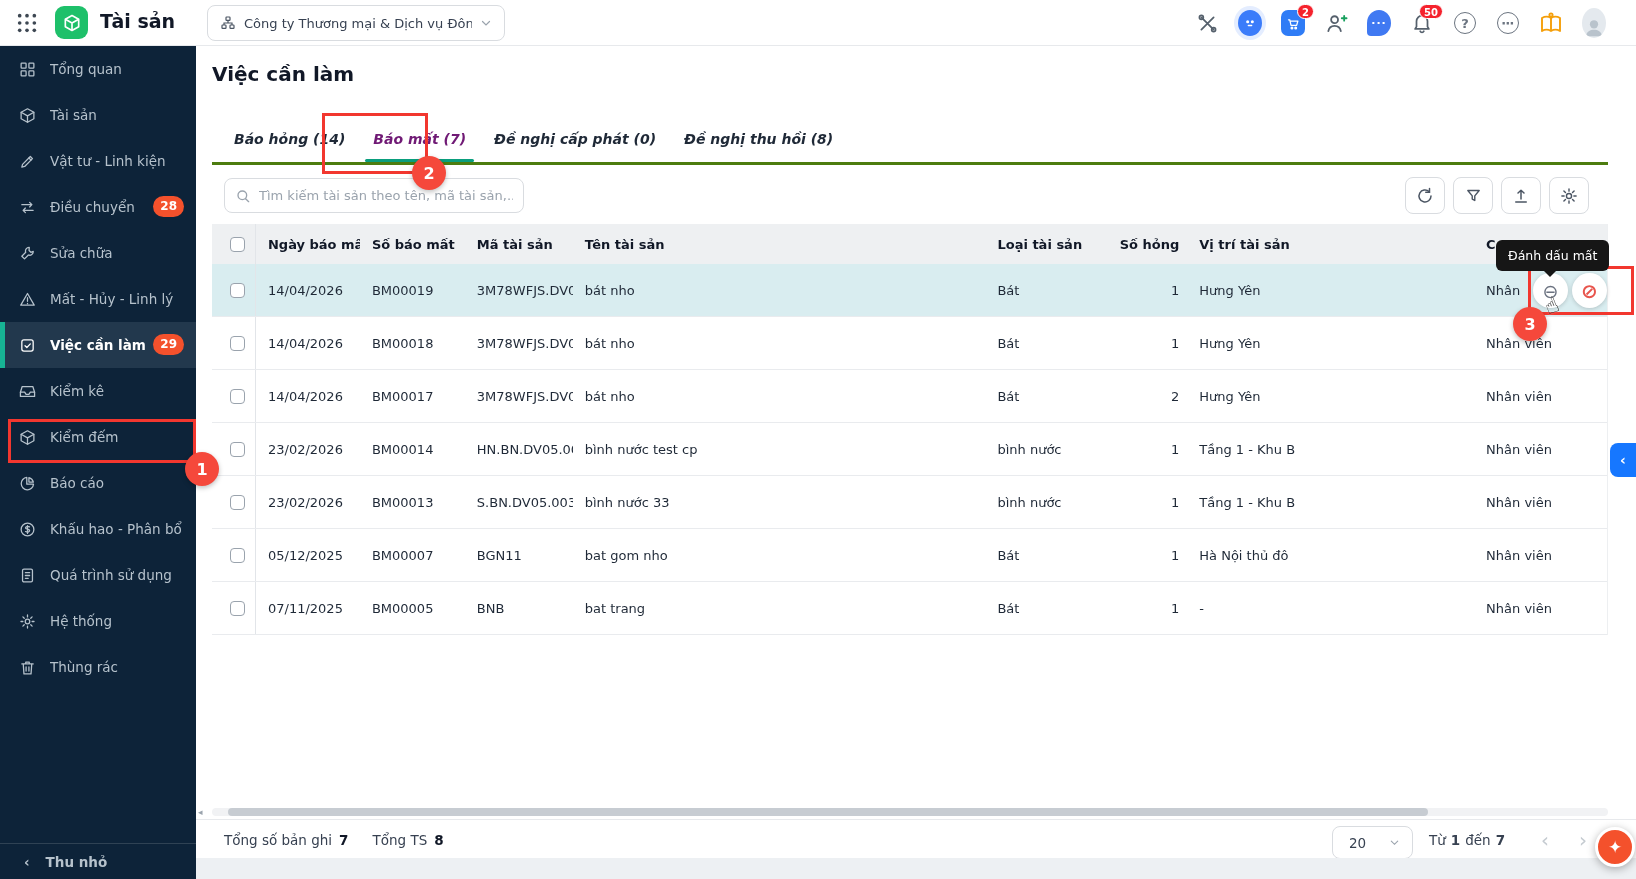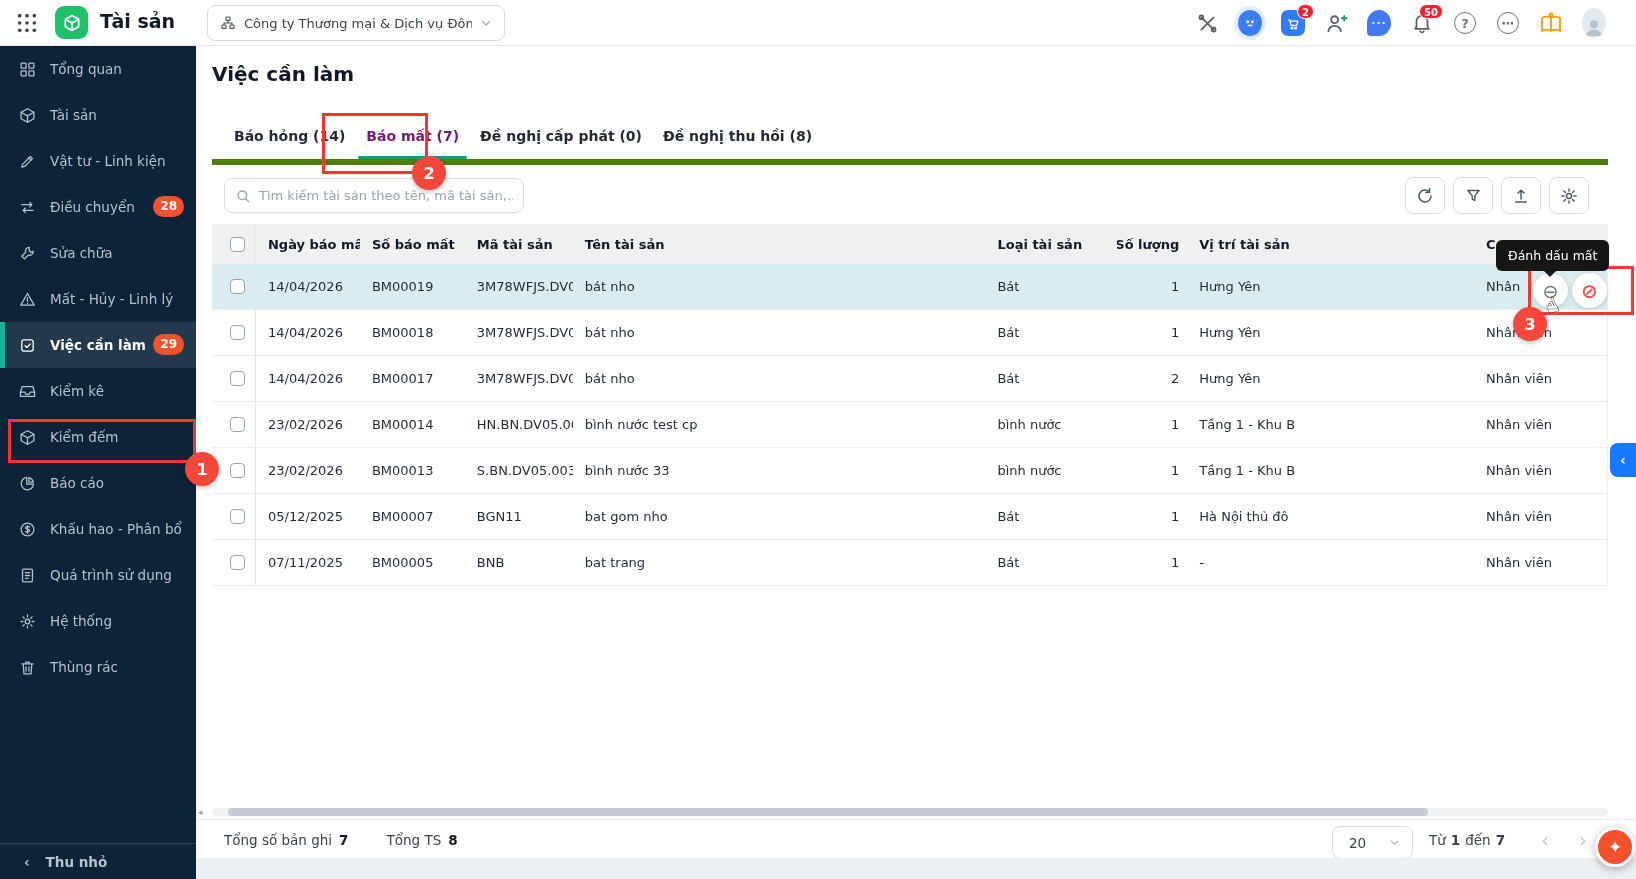--- a/index.html
+++ b/index.html
@@ -41,52 +41,52 @@
   .side-item.active { background:#22384d; color:#fff; font-weight:700; }
   .active-bar { position:absolute; left:0; top:0; width:5px; height:46px; background:#17b394; }
   .side-badge { position:absolute; right:12px; top:12px; min-width:24px; height:21px; padding:0 7px; background:#f4512c;
                 border-radius:11px; color:#fff; font-size:12px; font-weight:700; line-height:21px; text-align:center; }
   .side-bottom { position:absolute; left:0; bottom:0; width:196px; height:36px; border-top:1px solid rgba(255,255,255,.14);
                  display:flex; align-items:center; gap:16px; padding-left:24px; color:#b6c2cc; font-size:13.5px; font-weight:700; cursor:pointer; }
 
   
   .main { position:absolute; left:196px; top:46px; width:1440px; height:833px; background:#fff; }
   .page-title { position:absolute; left:16px; top:16px; font-size:20px; font-weight:700; color:#111827; }
-  .tabs { position:absolute; left:16px; top:66px; width:1396px; height:53px; border-bottom:6px solid #4d7c0f;
-          display:flex; align-items:flex-end; gap:17px; padding-left:20px; }
+  .tabs { position:absolute; left:16px; top:66px; width:1396px; height:53px; border-bottom:3px solid #4d7c0f;
+          display:flex; align-items:flex-end; gap:24px; padding-left:20px;font-style:italic; }
   .tab { position:relative; padding:0 2px 15px; font-size:14px; font-weight:700; color:#1f2937; cursor:pointer; white-space:nowrap; }
   .tab.active { color:#701a75; }
   .tab.active::after { content:""; position:absolute; left:-6px; right:-6px; bottom:0; height:3px; background:#0a9e7d; border-radius:2px; }
 
   .searchbox { position:absolute; left:28px; top:132px; width:300px; height:35px; border:1px solid #d9dce0; border-radius:8px;
                display:flex; align-items:center; gap:8px; padding:0 10px; background:#fff; }
   .searchbox input { border:none; outline:none; flex:1; font-size:13px; font-family:inherit; color:#374151; background:transparent; }
   .searchbox input::placeholder { color:#9aa3ad; }
   .toolbar { position:absolute; left:1209px; top:131px; display:flex; gap:8px; }
   .tbtn { width:40px; height:37px; border:1px solid #d9dce0; border-radius:8px; background:#fff; display:flex;
           align-items:center; justify-content:center; cursor:pointer; color:#4b5563; }
 
   
   .table { position:absolute; left:16px; top:178px; width:1396px; border-right:1px solid #edeff1; }
   .thead { display:flex; height:40px; background:#eef0f2; align-items:center; }
-  .trow  { display:flex; height:46px; background:#fff; align-items:center; border-bottom:1px solid #e9ebee; }
+  .trow  { display:flex; height:53px; background:#fff; align-items:center; border-bottom:1px solid #e9ebee; }
   .trow.hl { background:#d9edf0; }
   .cell { height:100%; display:flex; align-items:center; padding-left:12px; font-size:13px; color:#1f2937;
           white-space:nowrap; overflow:hidden; }
   .thead .cell { font-weight:700; color:#111827; }
   .cell.num { justify-content:flex-end; padding-right:8px; padding-left:0; }
   .cell.chk { border-right:1px solid #e2e5e9; padding-left:18px; }
   .checkbox { width:15px; height:15px; border:1.6px solid #9aa3ad; border-radius:4px; background:#fff; cursor:pointer; }
 
   
   .hscroll { position:absolute; left:16px; top:762px; width:1396px; height:8px; background:#f1f2f4; border-radius:4px; }
   .hscroll .thumb { position:absolute; left:16px; top:0; width:1200px; height:8px; background:#c7ccd2; border-radius:4px; cursor:pointer; }
   .scroll-arrow { position:absolute; left:2px; top:761px; font-size:9px; color:#9aa3ad; }
   .footer { position:absolute; left:0; top:773px; width:1440px; height:39px; border-top:1px solid #e7e9ec; background:#fff; }
-  .totals { position:absolute; left:28px; top:0; height:39px; display:flex; align-items:center; gap:38px; font-size:13.5px; color:#374151;text-align:center; }
+  .totals { position:absolute; left:28px; top:0; height:39px; display:flex; align-items:center; gap:24px; font-size:13.5px; color:#374151;text-align:center; }
   .totals b { margin-left:7px; color:#111827; }
   .pagesize { position:absolute; left:1136px; top:6px; width:81px; height:33px; border:1px solid #d9dce0; border-radius:8px;
               display:flex; align-items:center; justify-content:space-between; padding:0 12px 0 16px; font-size:13.5px; color:#374151; cursor:pointer; background:#fff; }
   .rangeinfo { position:absolute; left:1233px; top:0; height:39px; display:flex; align-items:center; gap:5px; font-size:13.5px; color:#374151; }
   .pg-chev { position:absolute; top:0; height:39px; display:flex; align-items:center; font-size:20px; color:#c5cbd1; cursor:pointer; }
   .graystrip { position:absolute; left:0; top:812px; width:1440px; height:21px; background:#edf0f3; }
 
   
   .ann-rect { position:absolute; border:3px solid #f2372f; z-index:50; pointer-events:none; }
   .ann-circle { position:absolute; width:34px; height:34px; border-radius:50%; background:#f5483b; color:#fff;
@@ -404,21 +404,21 @@
     <div class="table" id="table">
         <div class="thead">
           <div class="cell chk" style="width:44px">
             <span class="checkbox"></span>
           </div>
           <div class="cell" style="width:104px">Ngày báo mất</div>
           <div class="cell" style="width:105px">Số báo mất</div>
           <div class="cell" style="width:108px">Mã tài sản</div>
           <div class="cell" style="width:413px">Tên tài sản</div>
           <div class="cell" style="width:132px">Loại tài sản</div>
-          <div class="cell num" style="width:70px">Số lượng</div>
+          <div class="cell num" style="width:70px">Số hỏng</div>
           <div class="cell" style="width:287px">Vị trí tài sản</div>
           <div class="cell" style="width:133px">C</div>
         </div>
         <div class="trow hl">
           <div class="cell chk" style="width:44px">
             <span class="checkbox"></span>
           </div>
           <div class="cell" style="width:104px">14/04/2026</div>
           <div class="cell" style="width:105px">BM00019</div>
           <div class="cell" style="width:108px">3M78WFJS.DV0...</div>

